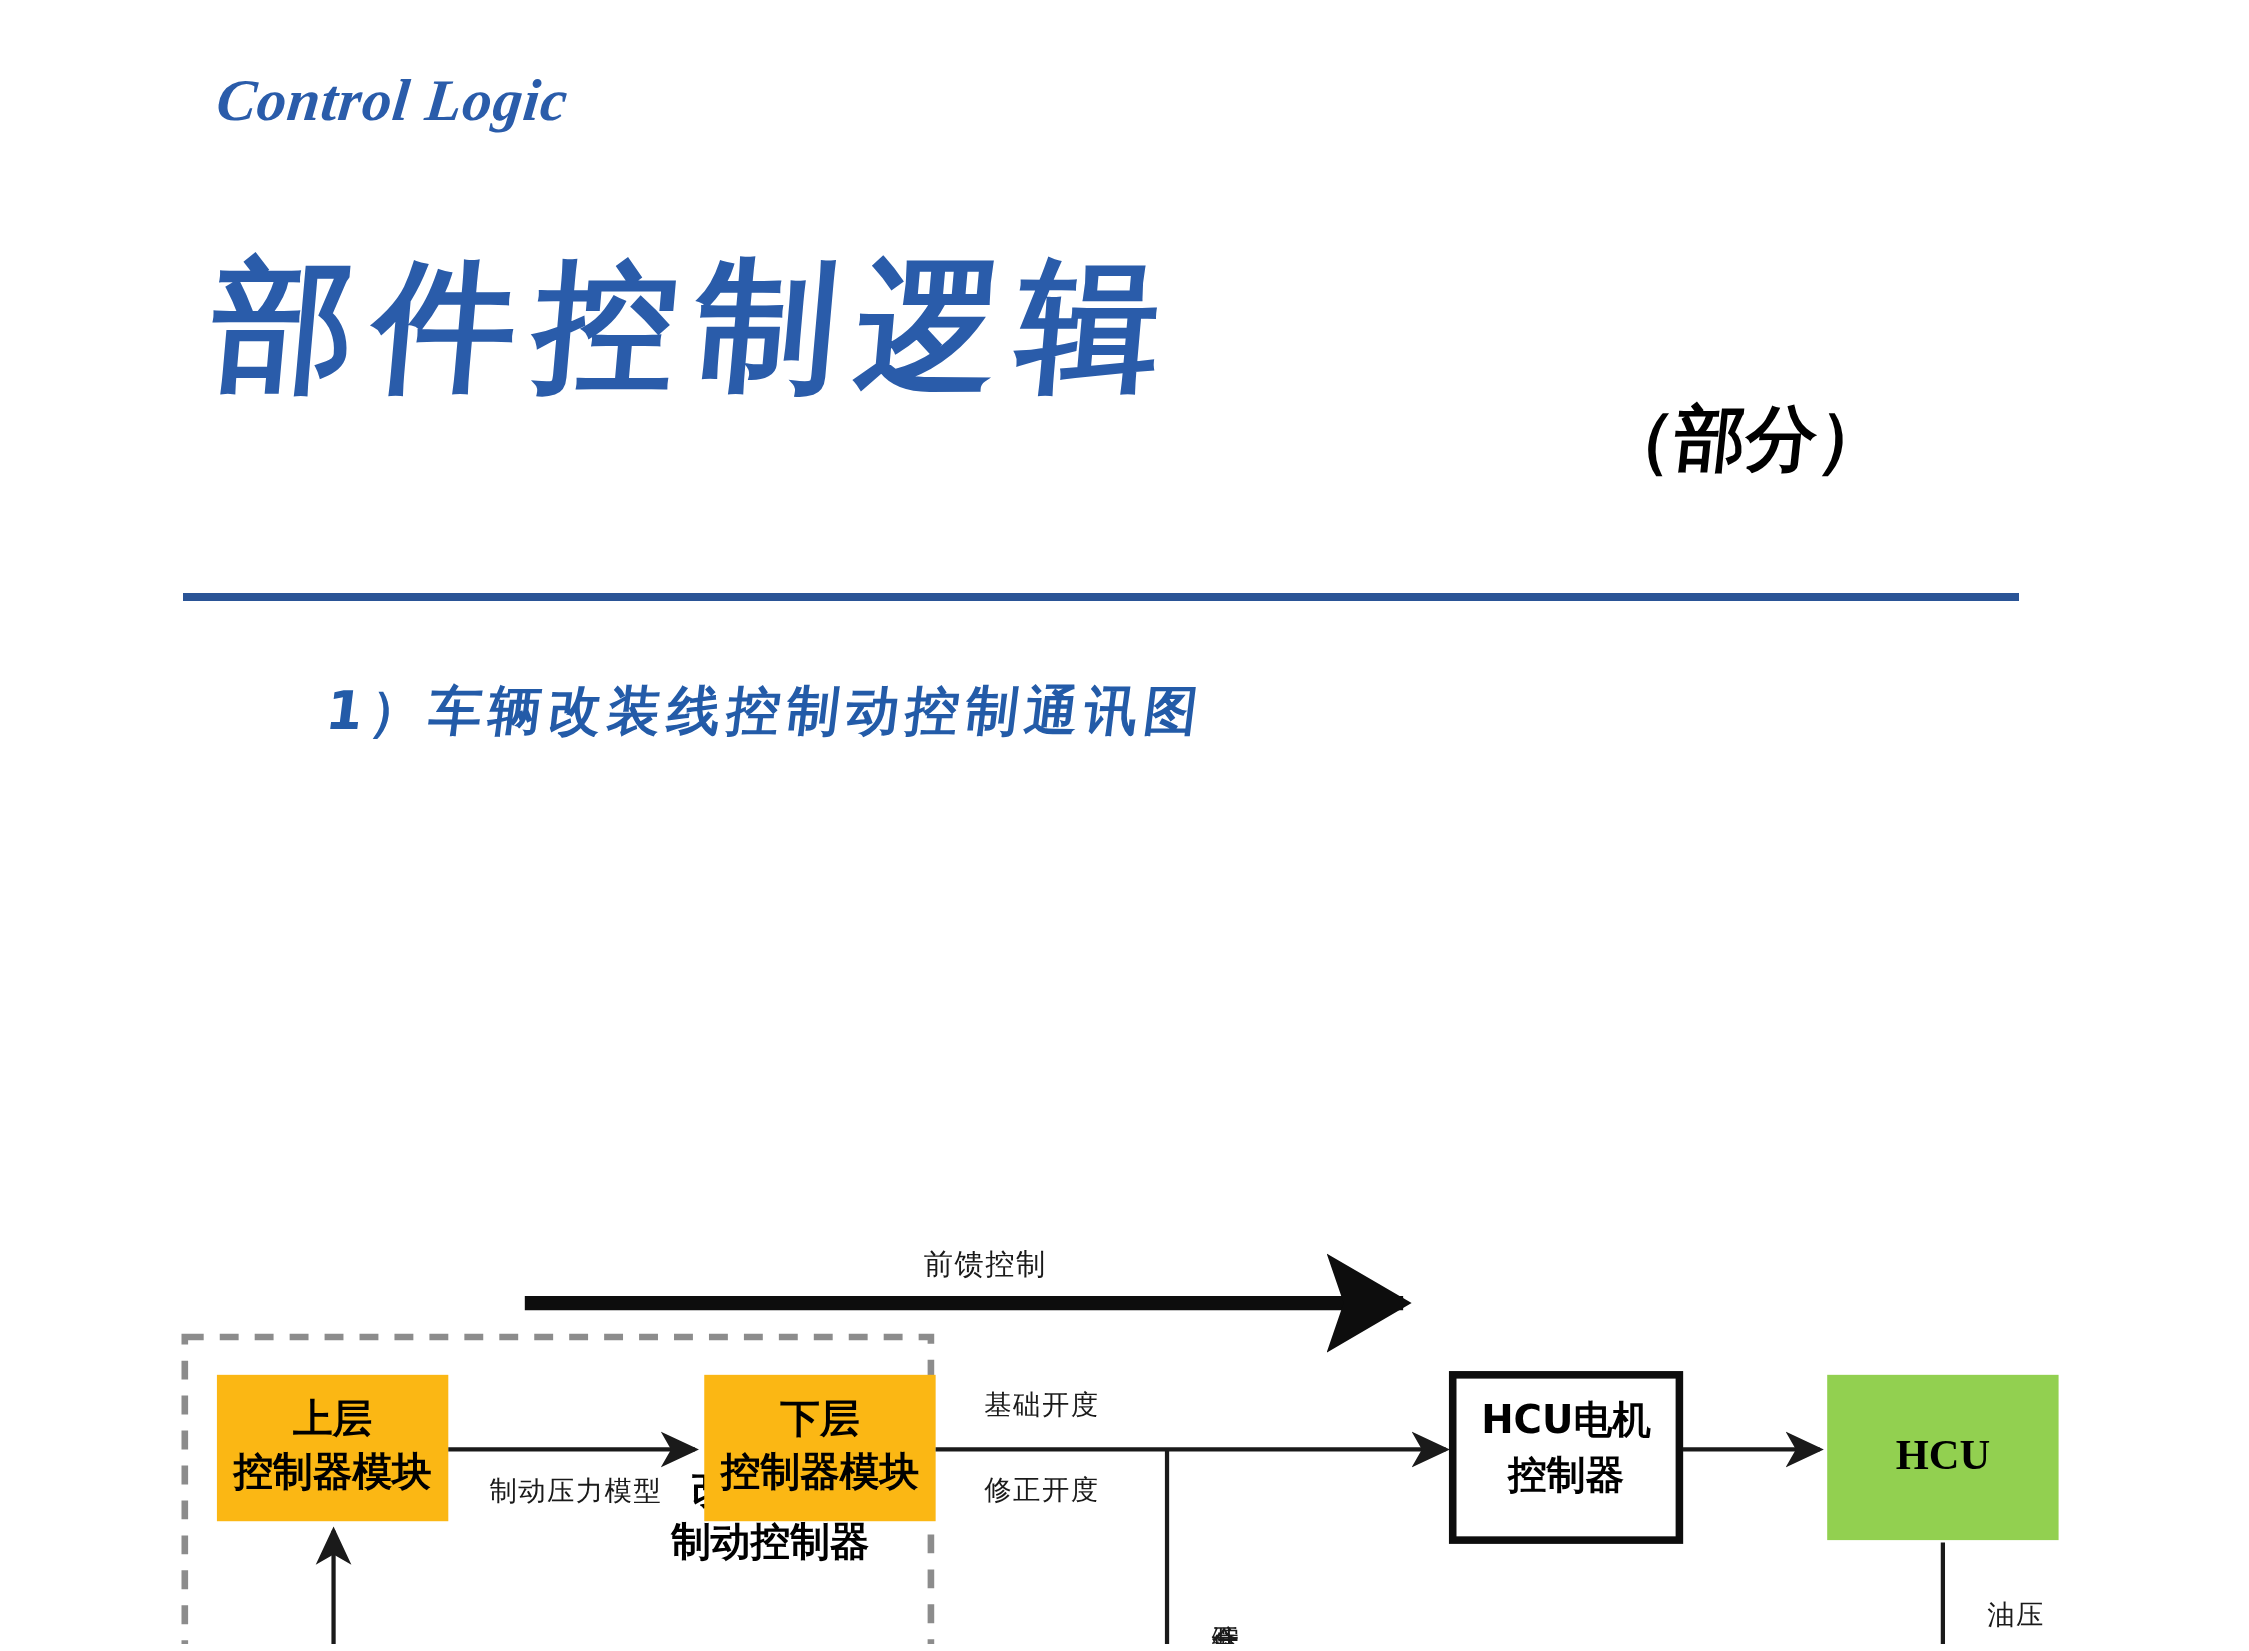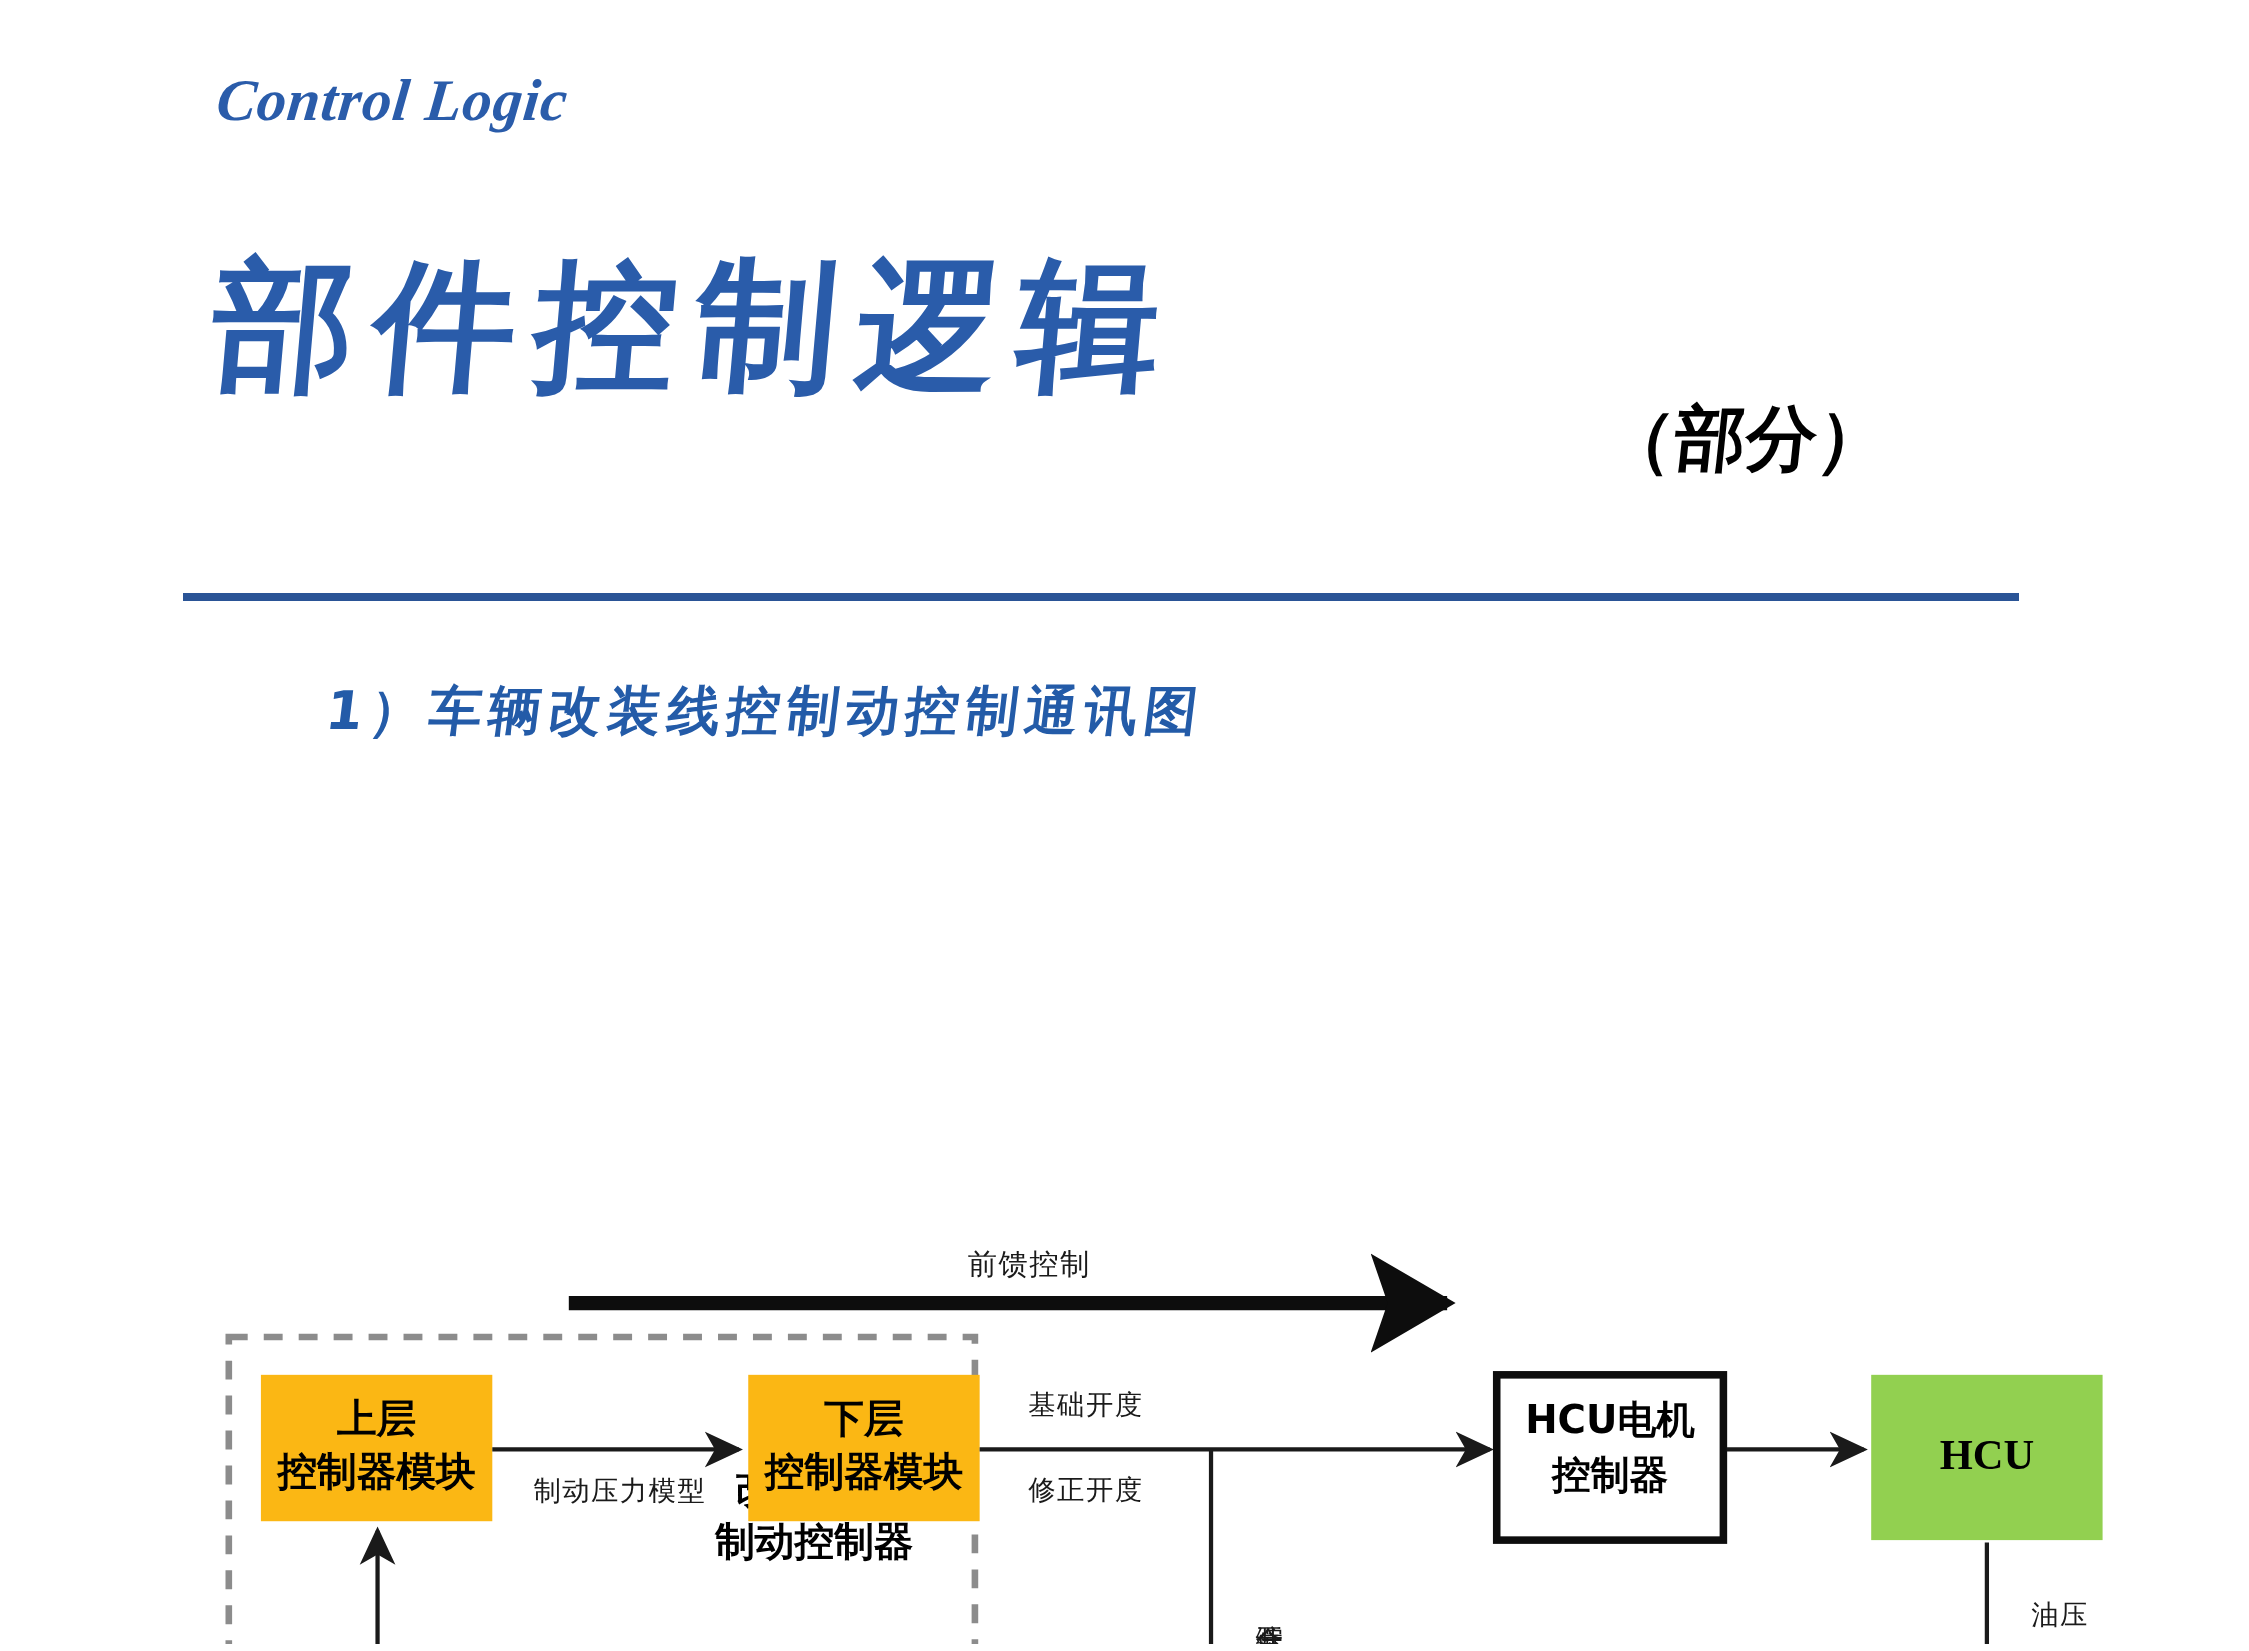--- a/index.html
+++ b/index.html
@@ -41,21 +41,21 @@
   #section-title{
     position:absolute; left:326px; top:676px;
     font-family:"DejaVu Sans","Liberation Sans",sans-serif;
     font-weight:700; font-size:53px;
     letter-spacing:6.6px;
     color:#235ba8; white-space:nowrap;
     transform:skewX(-7deg);
   }
 
   
-  #diagram{position:absolute; left:0px; top:794px; width:1960px; height:850px;margin-left:44px;}
+  #diagram{position:absolute; left:0px; top:794px; width:1960px; height:850px;}
   #diagram svg{display:block;}
 
   .boxlabel{
     font-family:"DejaVu Sans","Liberation Sans",sans-serif;
     font-weight:700; fill:#000;
     text-anchor:middle; dominant-baseline:middle;
   }
   .edgelabel{
     font-family:"DejaVu Serif","Liberation Serif",serif;
     fill:#1a1a1a; text-anchor:middle; dominant-baseline:middle;

